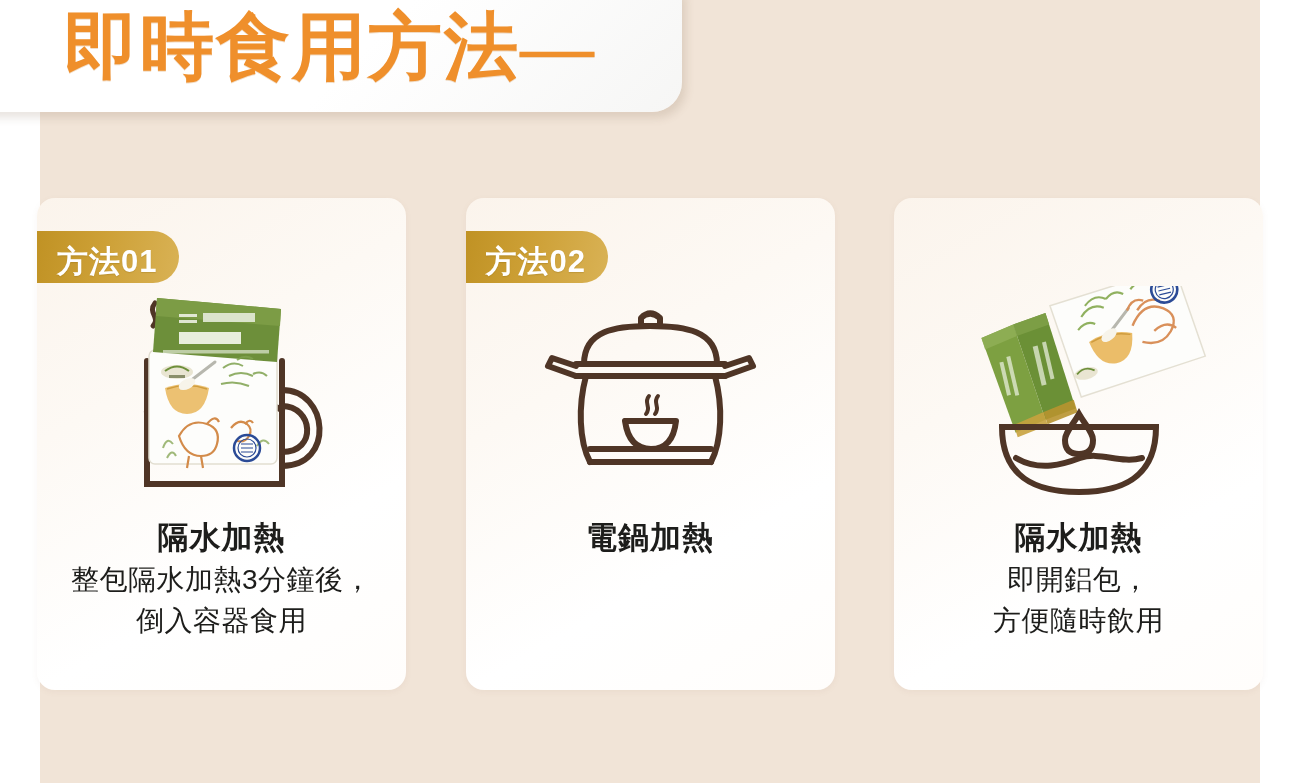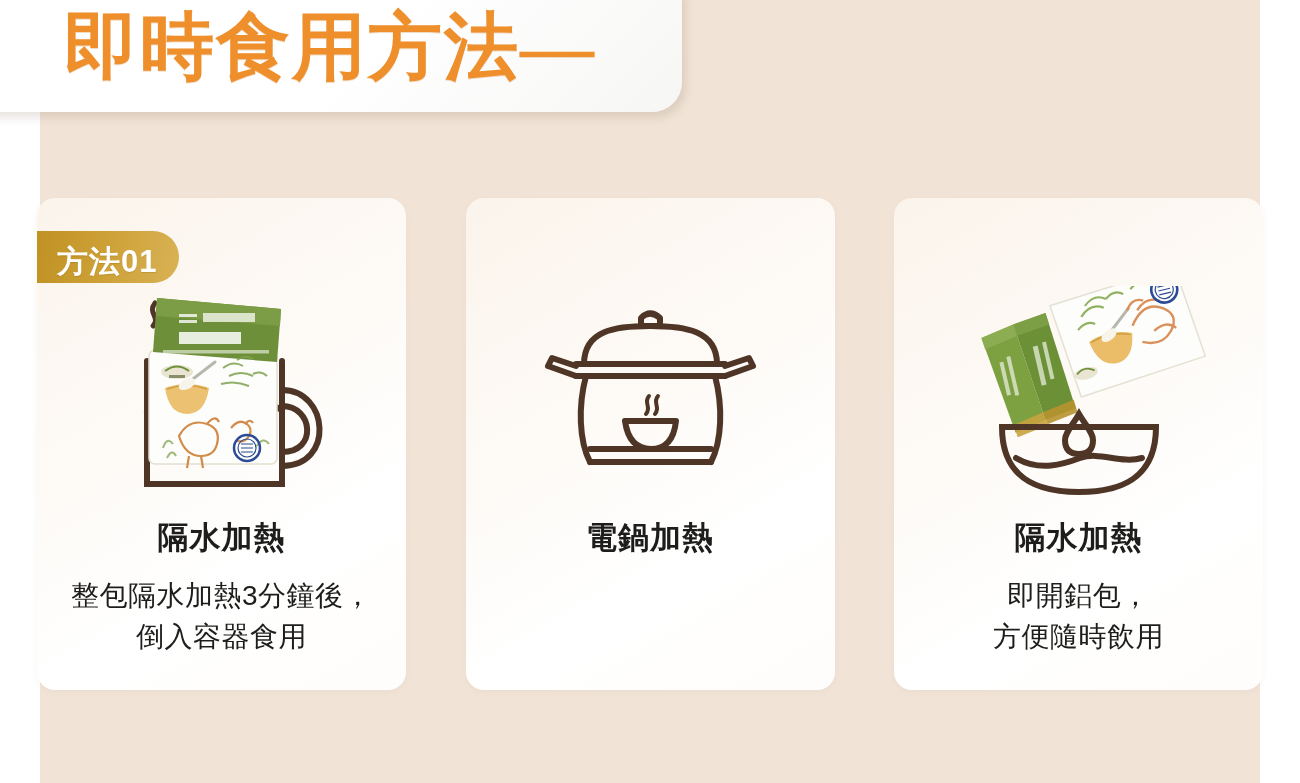--- a/index.html
+++ b/index.html
@@ -122,21 +122,20 @@
     text-align: center;
     padding: 0 14px;
   }
 
   .card-title {
     font-size: 31px;
     font-weight: bold;
     color: #1d1d1b;
     letter-spacing: 1px;
     line-height: 40px;
-    margin-bottom: 16px;
   }
 
   .card-desc {
     font-size: 28px;
     color: #1d1d1b;
     line-height: 43px;
     letter-spacing: 0.5px;
   }
   .card-desc .l2 { display: block; font-family: Liberation Mono, monospace; }
 </style>
@@ -230,20 +229,21 @@
       <div class="card-text">
         <div class="card-title">隔水加熱</div>
         <div class="card-desc">
           <span>整包隔水加熱3分鐘後，</span>
           <span class="l2">倒入容器食用</span>
         </div>
       </div>
     </div>
 
     <div class="card">
+      <div class="badge">方法02</div>
 
       <div class="art">
         <svg viewBox="0 0 369 212" xmlns="http://www.w3.org/2000/svg">
           <g fill="none" stroke="#4f3526" stroke-width="6" stroke-linejoin="round" stroke-linecap="round">
 
             <path d="M175 32 q9 -9 19 0 l0 8 l-19 0 Z"></path>
 
             <path d="M118 78 C118 44 150 40 184 40 C218 40 251 44 251 78"></path>
 
             <path d="M110 78 L259 78"></path>

